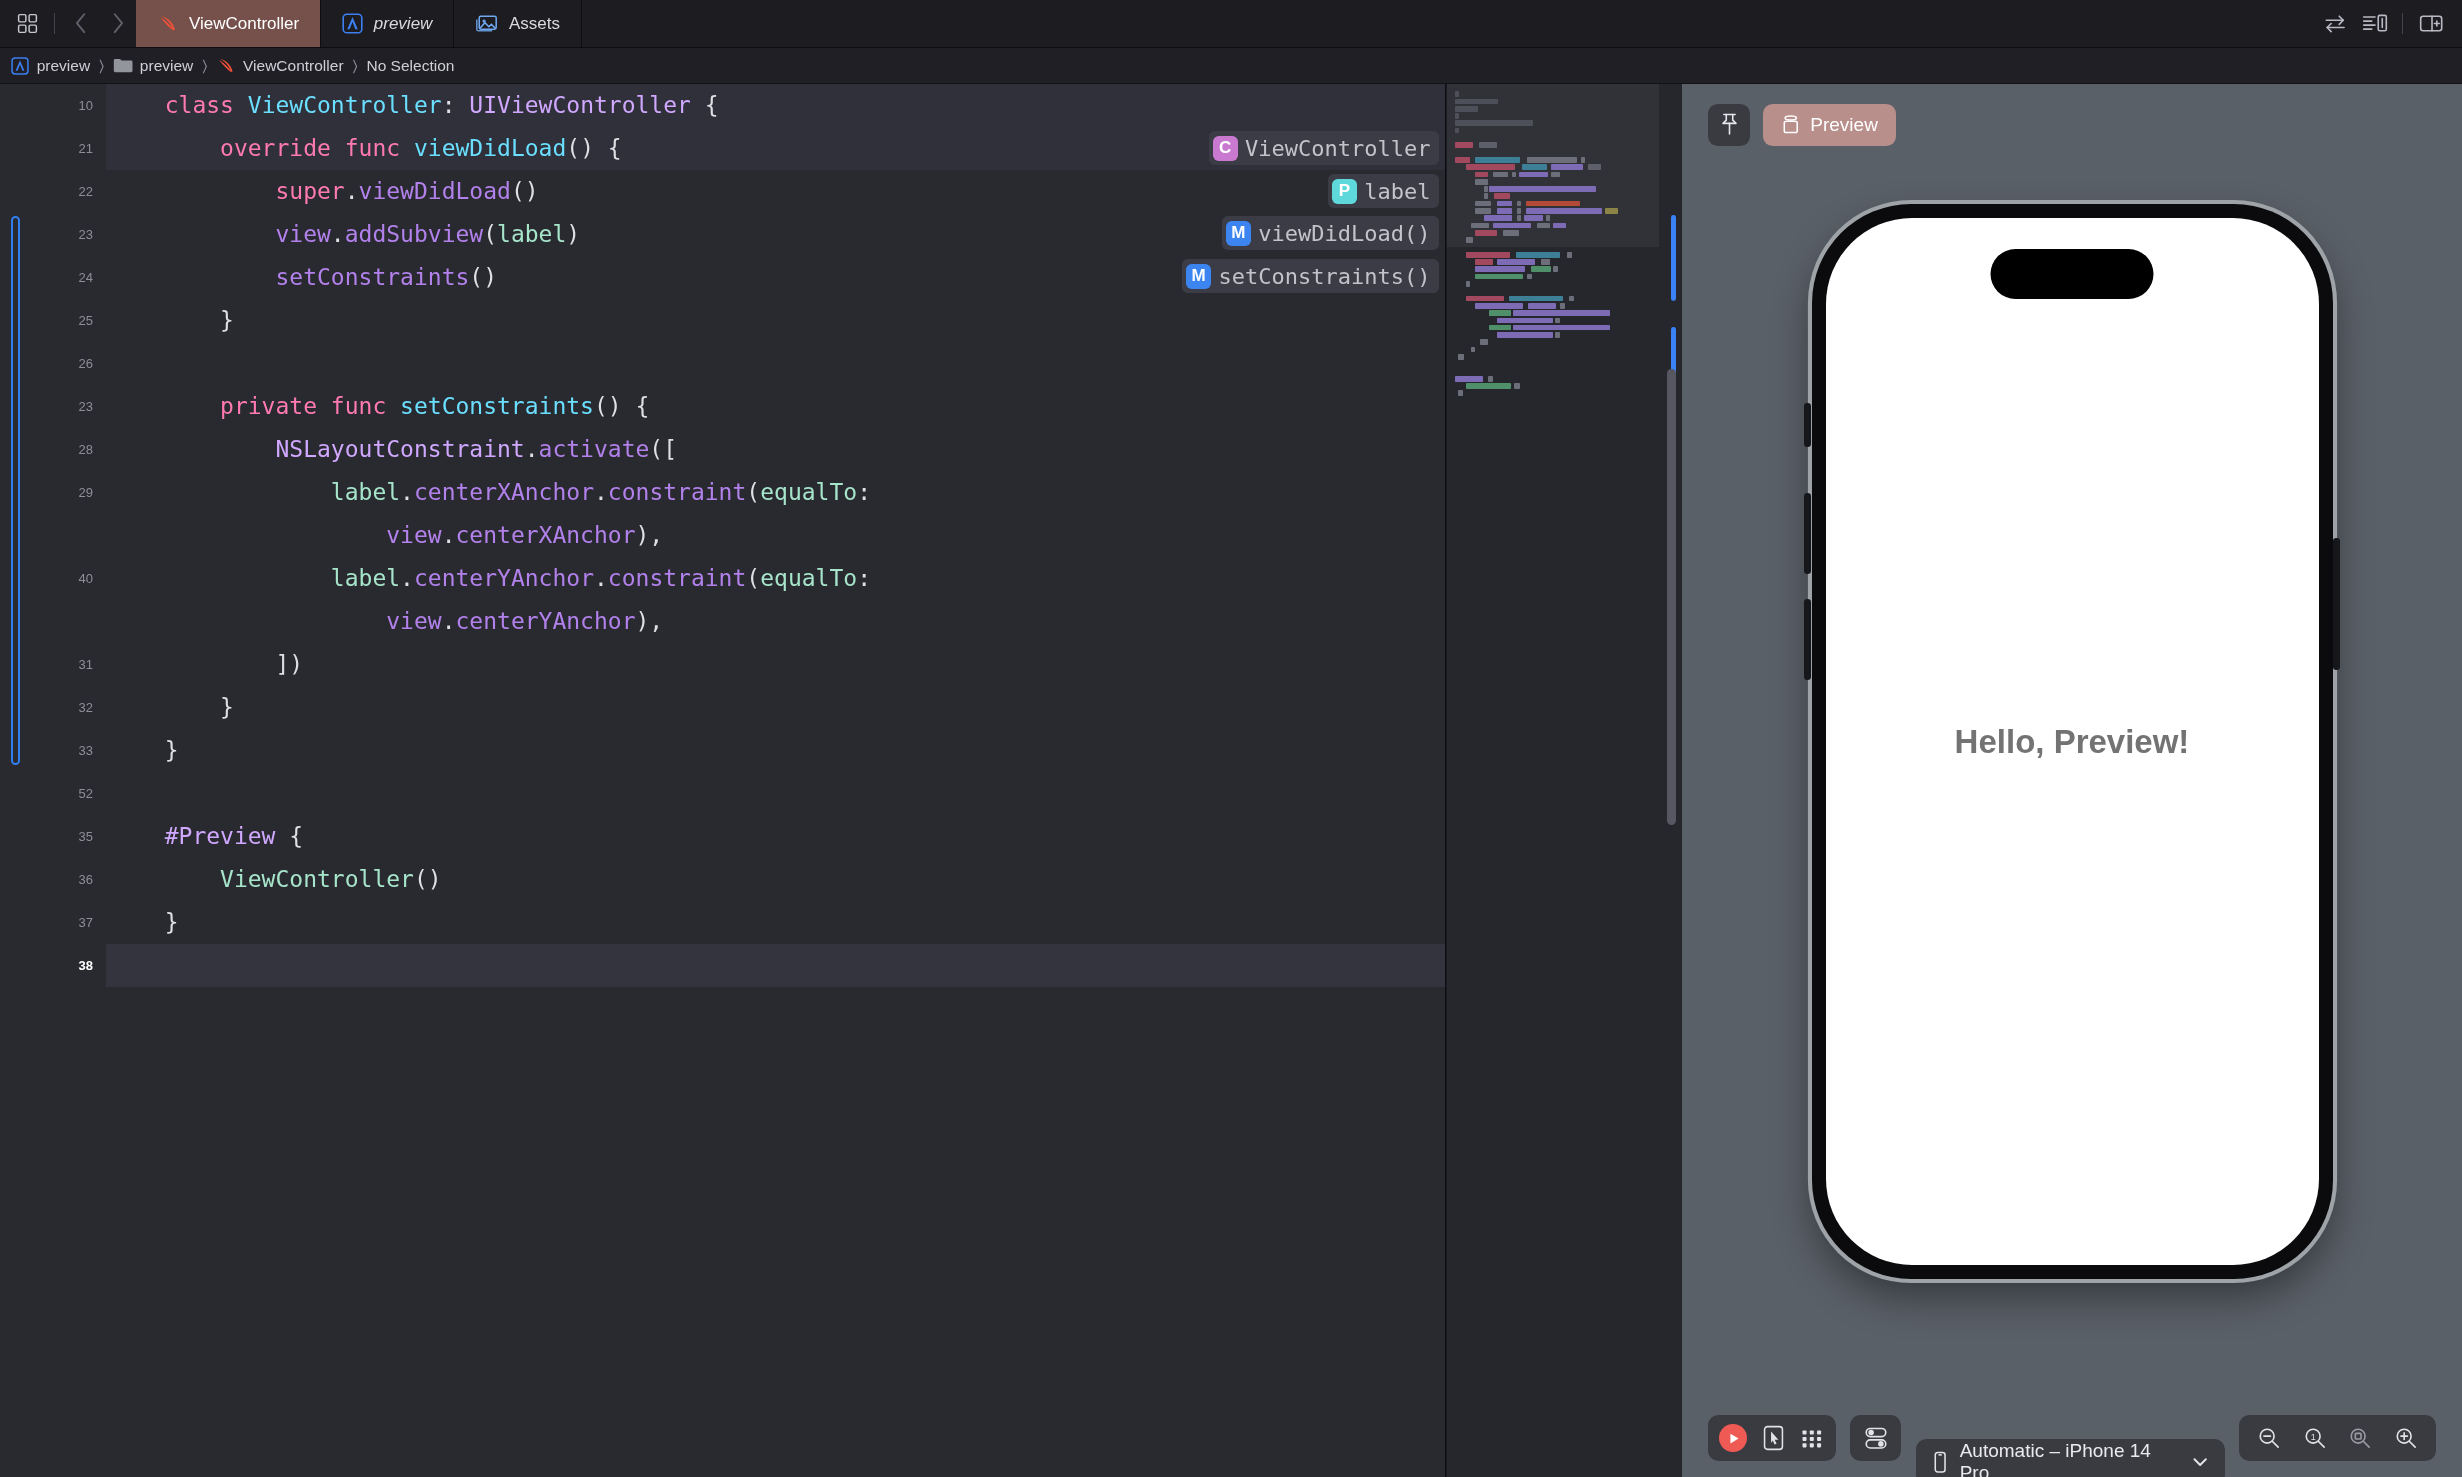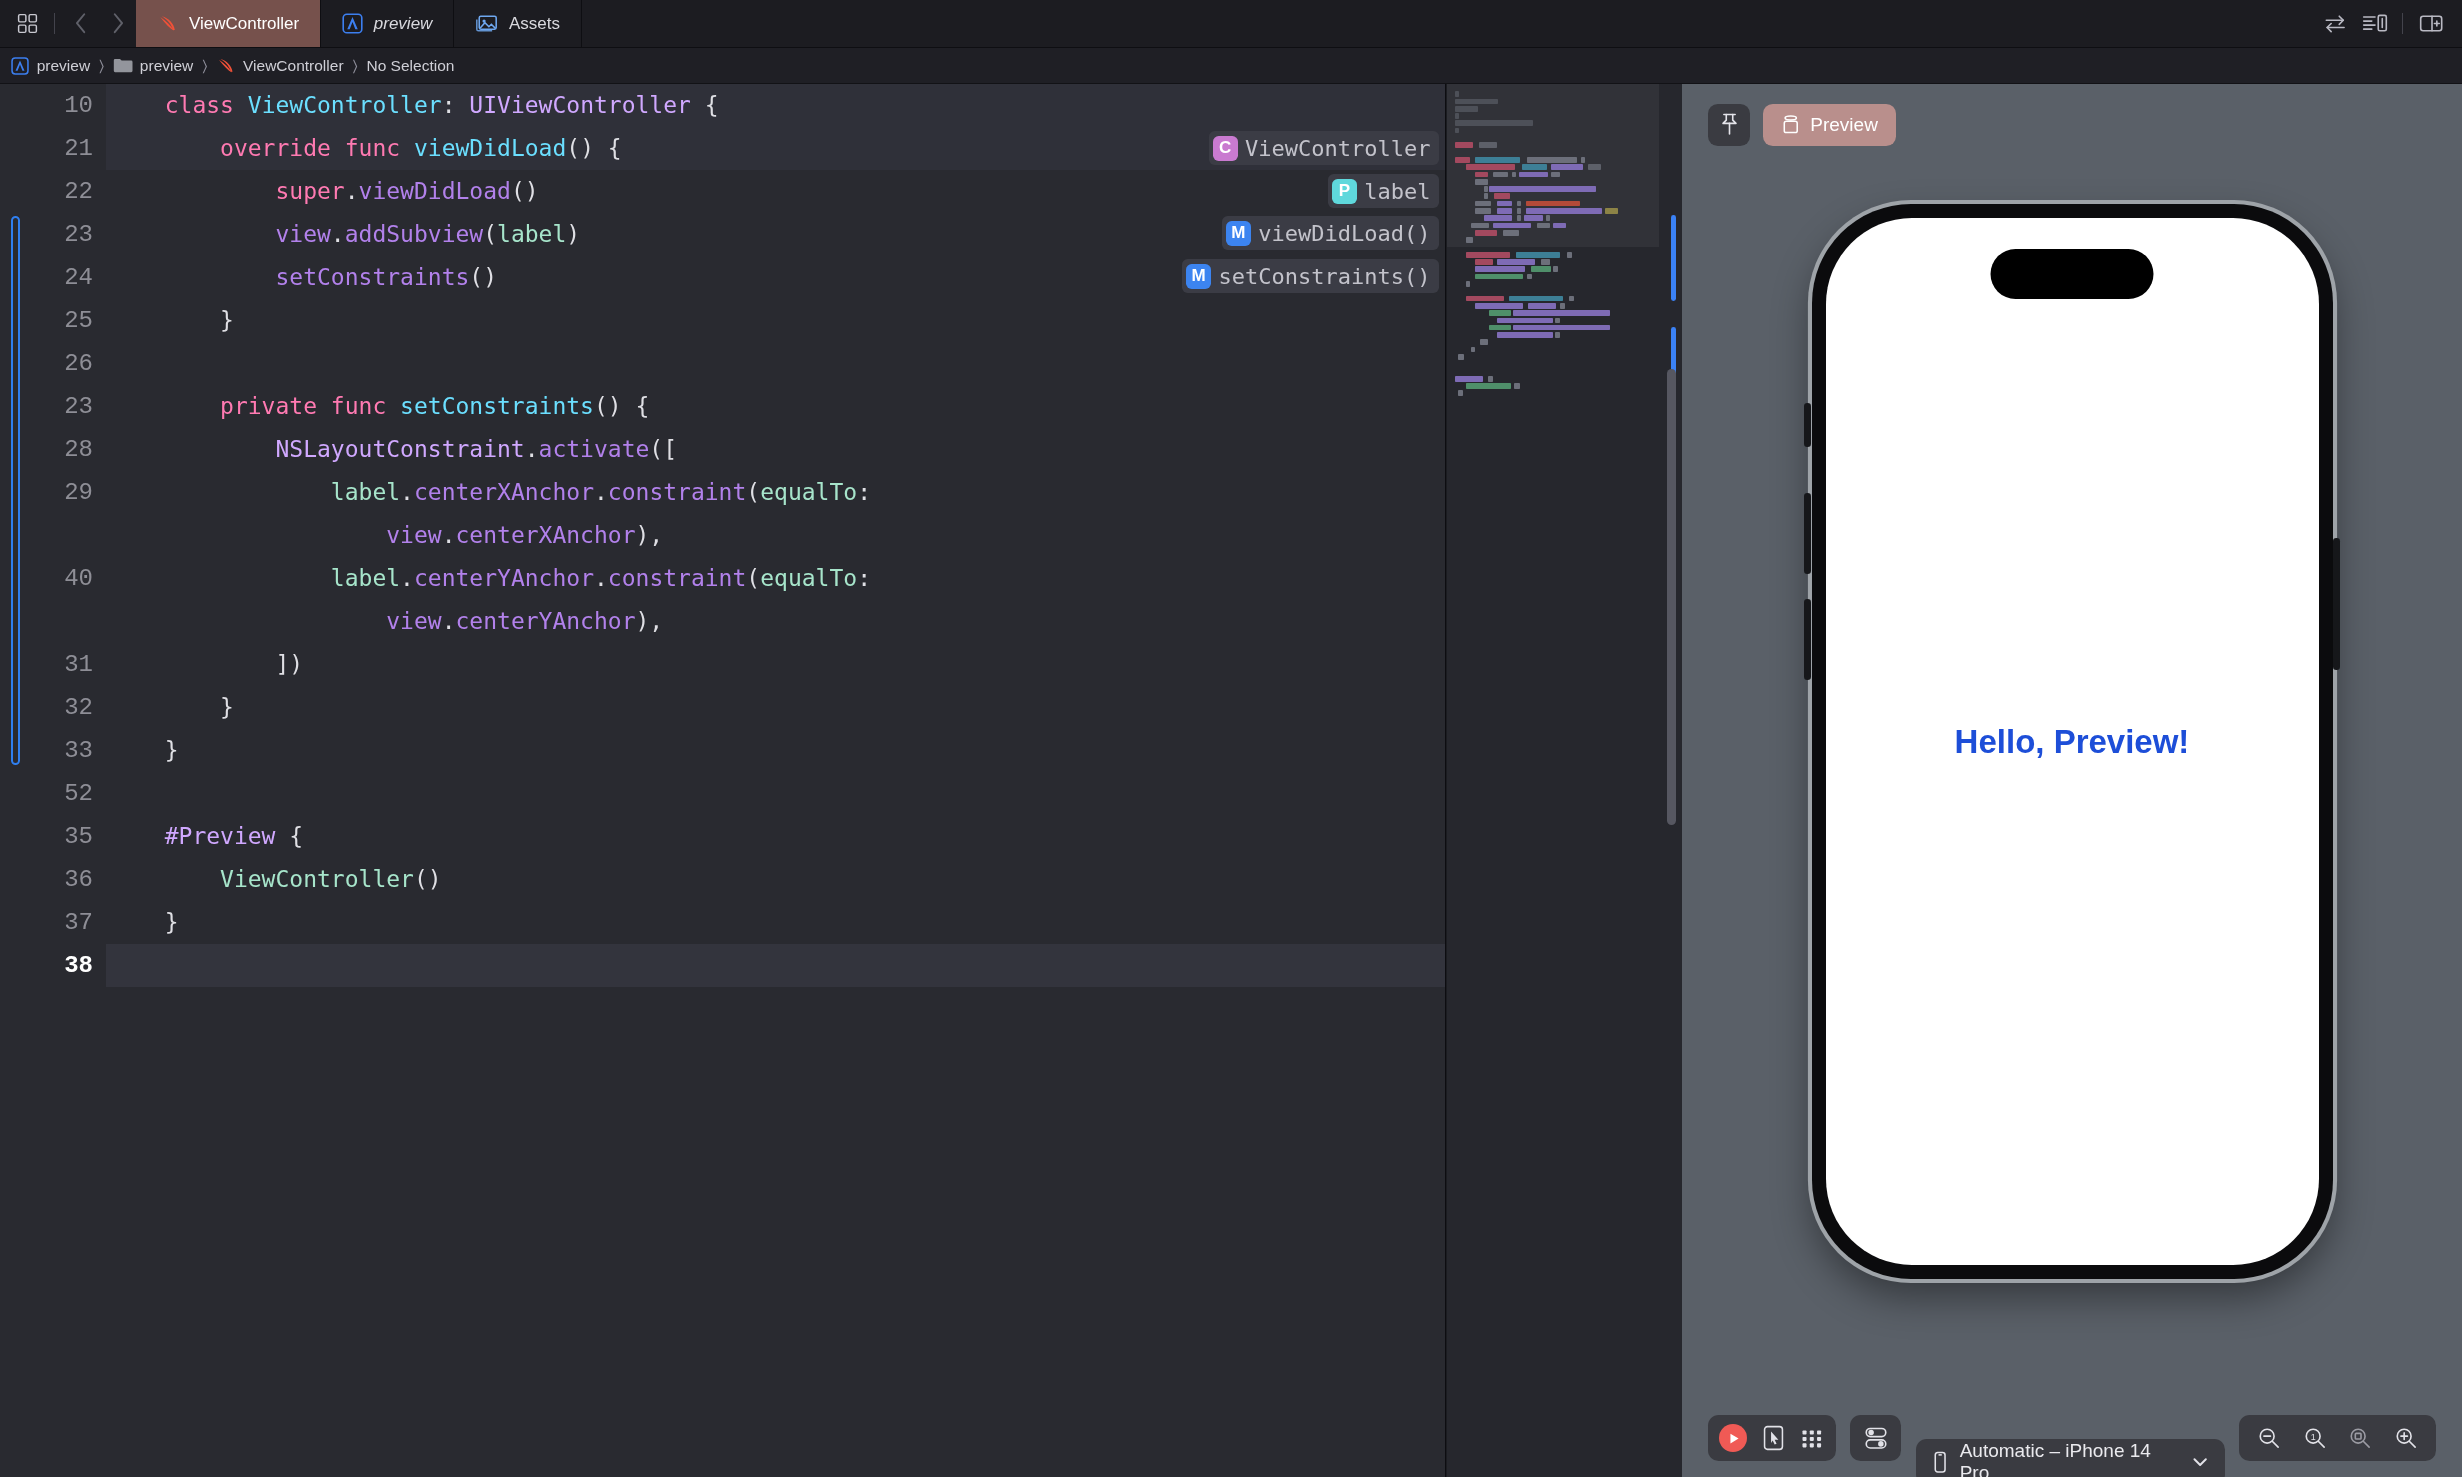--- a/index.html
+++ b/index.html
@@ -57,21 +57,21 @@
   }
   .gutter-changes { width: 23px; flex: 0 0 23px; background: #292a30; position: relative; }
   .change-bar {
     position: absolute; left: 11.4px; width: 9px;
     border: 2px solid #2f7ff0; border-radius: 4.9px;
     background: transparent;
   }
   .linenos {
     width: 83px; flex: 0 0 83px;
     text-align: right; padding-right: 13px;
-    font-family: Liberation Mono, monospace; font-size: 24px;
+    font-family: Liberation Sans, sans-serif; font-size: 13px;
     color: #8e8e96; padding-top: 0;
   }
   .ln { height: 43px; line-height: 43px; }
   .ln.cur { color: #ffffff; font-weight: bold; }
   .code {
     flex: 1; position: relative;
     font-family: "DejaVu Sans Mono", monospace; font-size: 23px;
     color: #dfdfe4; white-space: pre; overflow: hidden;
   }
   .cl { height: 43px; line-height: 43px; padding-left: 3.3px; }
@@ -152,21 +152,21 @@
   .phone-screen {
     width: 100%; height: 100%; border-radius: 86px; background: #ffffff;
     position: relative; overflow: hidden;
     display: flex; align-items: center; justify-content: center;
   }
   .island {
     position: absolute; top: 31px; left: 50%; transform: translateX(-50%);
     width: 163px; height: 50px; border-radius: 28px; background: #000000;
   }
   .hello {
-    font-size: 33px; font-weight: bold; color: #1d4ed8;
+    font-size: 33px; font-weight: bold; color: #737373;
     font-family: "Liberation Sans", sans-serif;
   }
   .btn-side {
     position: absolute; background: #16171a; border-radius: 3.3px;
   }
   .btn-left1 { left: -7.3px; top: 199px;  width: 6.5px; height: 44px; }
   .btn-left2 { left: -7.3px; top: 289px;  width: 6.5px; height: 81px; }
   .btn-left3 { left: -7.3px; top: 395px;  width: 6.5px; height: 81px; }
   .btn-right1{ right: -7.3px; top: 334px; width: 6.5px; height: 132px; }
 

